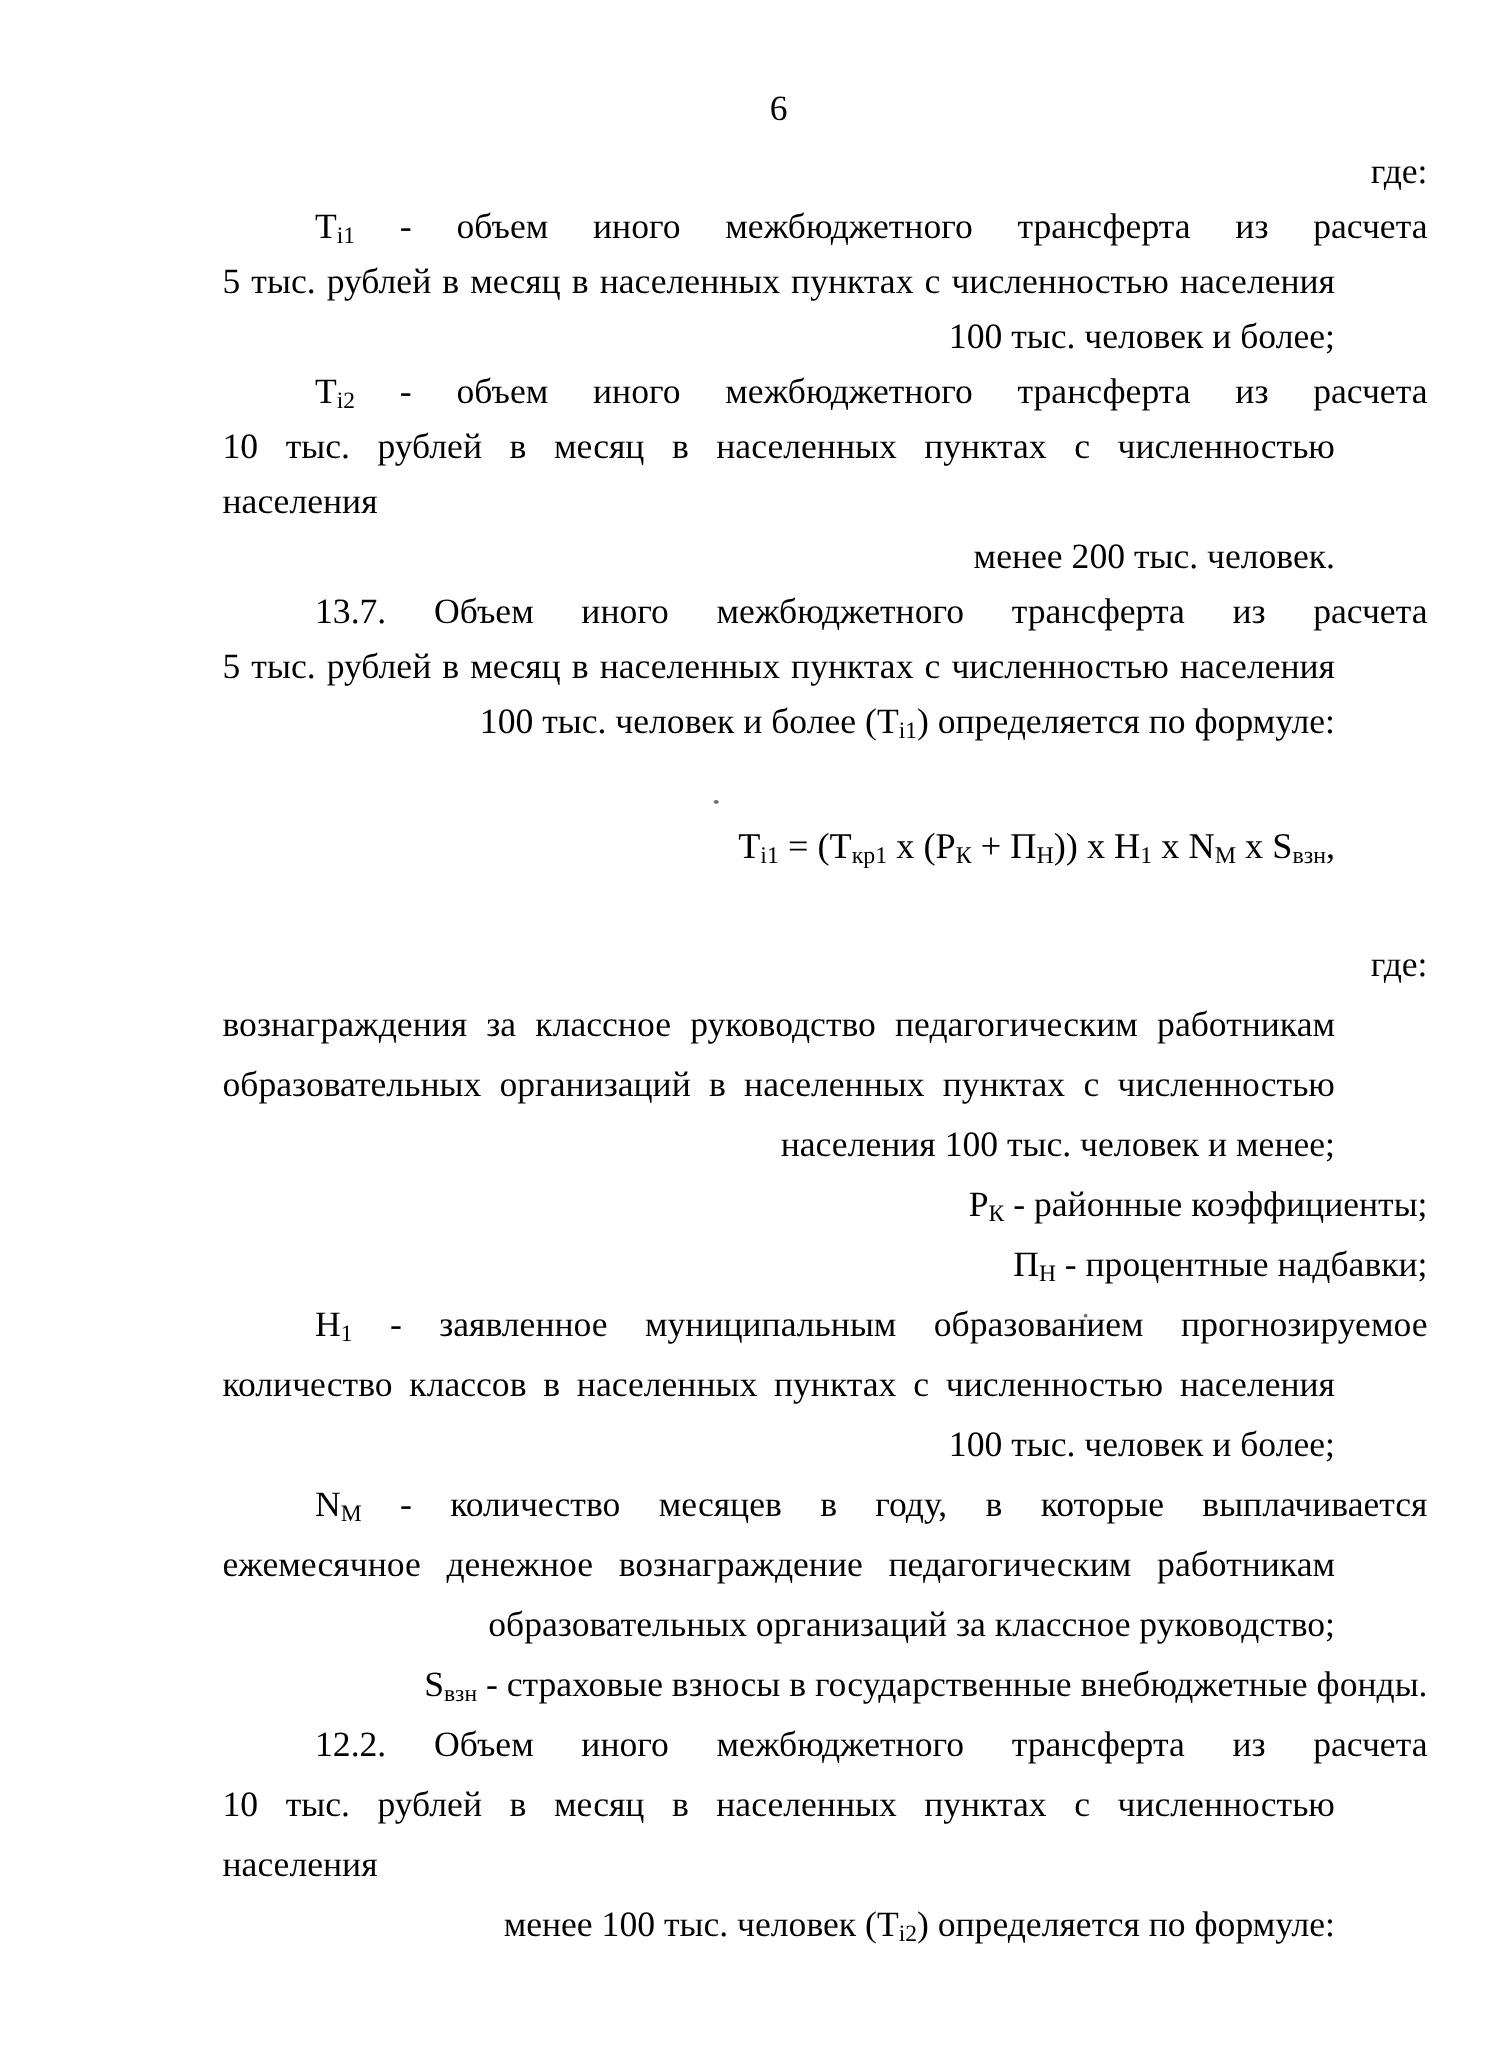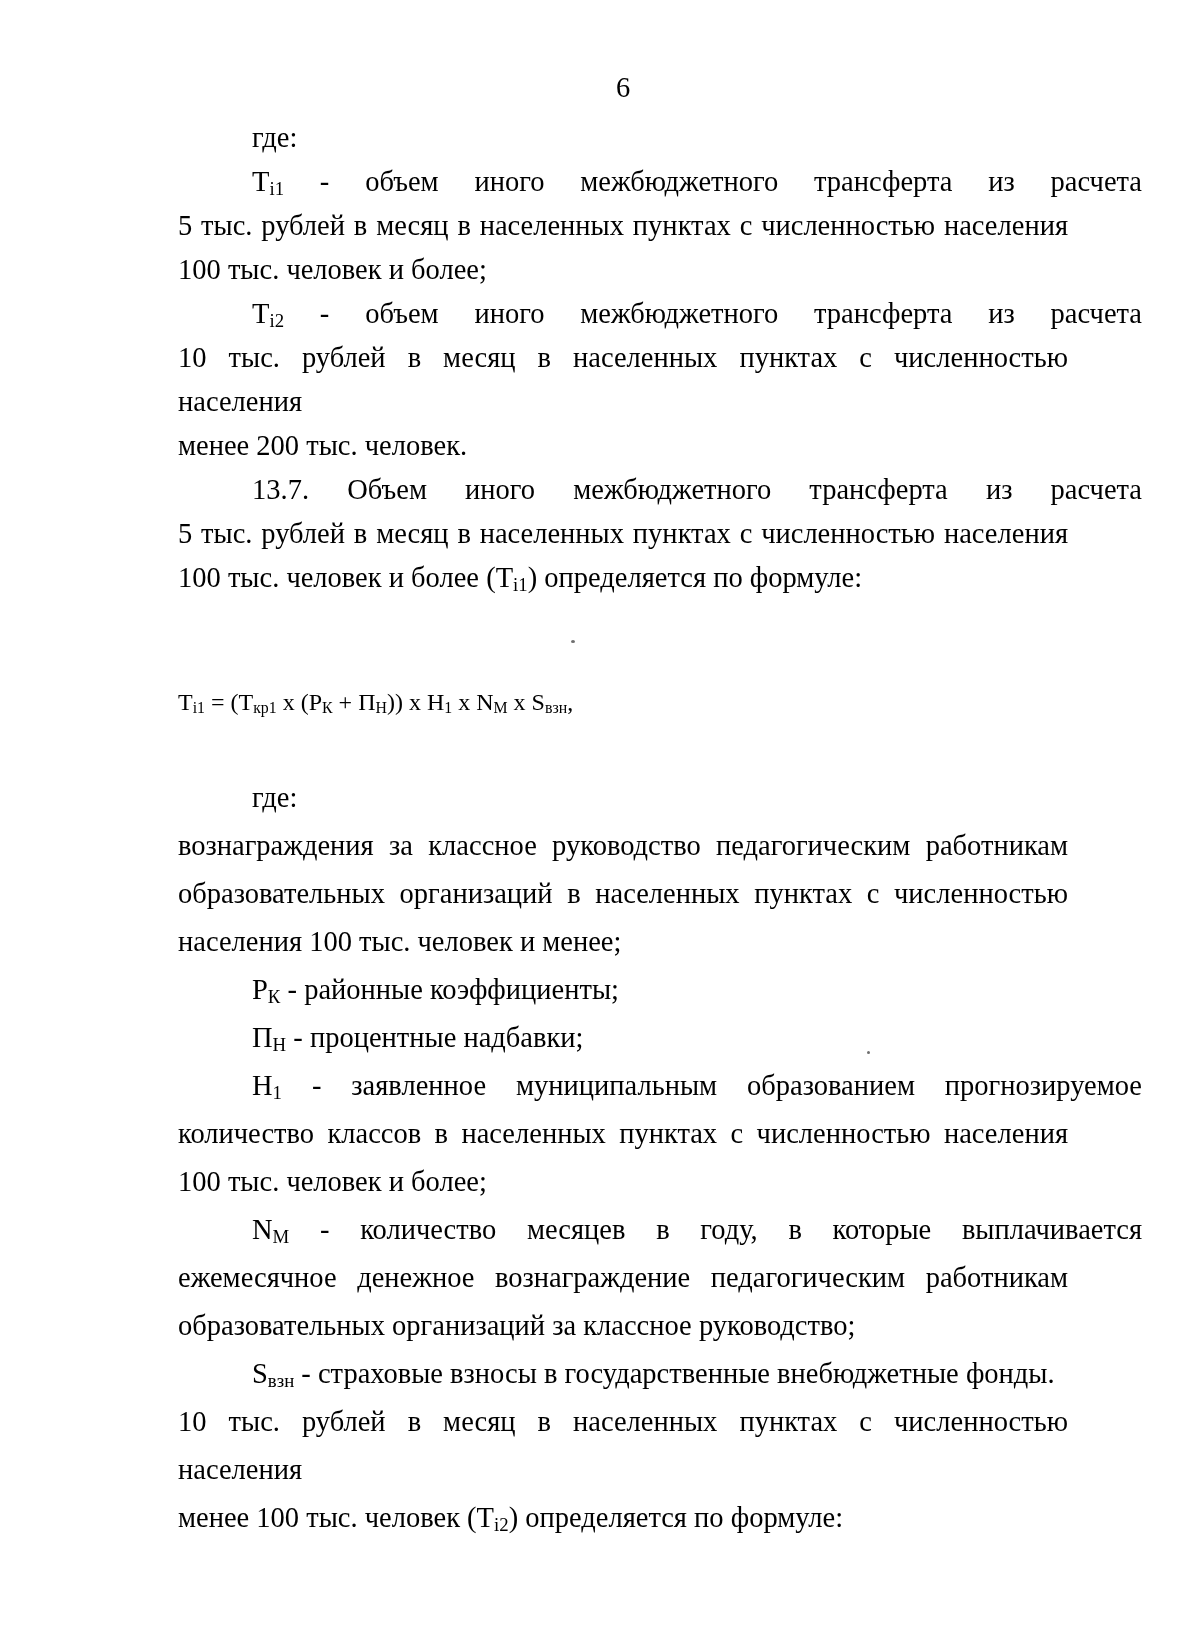--- a/index.html
+++ b/index.html
@@ -29,38 +29,38 @@
   }
   .sec {
     font-size: 28.5px;
   }
   .sec-a { margin-top: 12px; }
   .sec-a .line { line-height: 44px; }
   .sec-b { margin-top: 50px; }
   .sec-b .line { line-height: 48px; }
   .line {
     width: 100%;
-    text-align: left;
+    text-align: right;
     white-space: nowrap;
   }
   
   .line.st {
     white-space: normal;
     text-align: justify;
     text-align-last: justify;
     text-justify: inter-word;
     word-spacing: 1px;
   }
   
   .line.in { padding-left: 74px; }
   .formula {
-    margin-top: 80px;
+    margin-top: 55px;
     line-height: 44px;
-    font-size: 24px;
-    text-align: left;
+    font-size: 29px;
+    text-align: right;
     white-space: nowrap;
   }
   sub {
     font-size: 0.66em;
     line-height: 0;
     vertical-align: baseline;
     position: relative;
     top: 0.22em;
   }
   
@@ -103,20 +103,21 @@
       <div class="line">населения 100 тыс. человек и менее;</div>
       <div class="line in">Р<sub>К</sub> - районные коэффициенты;</div>
       <div class="line in">П<sub>Н</sub> - процентные надбавки;</div>
       <div class="line in st">Н<sub>1</sub> - заявленное муниципальным образованием прогнозируемое</div>
       <div class="line st">количество классов в населенных пунктах с численностью населения</div>
       <div class="line">100 тыс. человек и более;</div>
       <div class="line in st">N<sub>М</sub> - количество месяцев в году, в которые выплачивается</div>
       <div class="line st">ежемесячное денежное вознаграждение педагогическим работникам</div>
       <div class="line">образовательных организаций за классное руководство;</div>
       <div class="line in">S<sub>взн</sub> - страховые взносы в государственные внебюджетные фонды.</div>
+      <div class="line in st">12.2. Объем иного межбюджетного трансферта из расчета</div>
       <div class="line st">10 тыс. рублей в месяц в населенных пунктах с численностью населения</div>
       <div class="line">менее 100 тыс. человек (Т<sub>i2</sub>) определяется по формуле:</div>
     </div>
 
   </div>
 
   <div class="speck speck-1"></div>
   <div class="speck speck-2"></div>
 
 </div>

